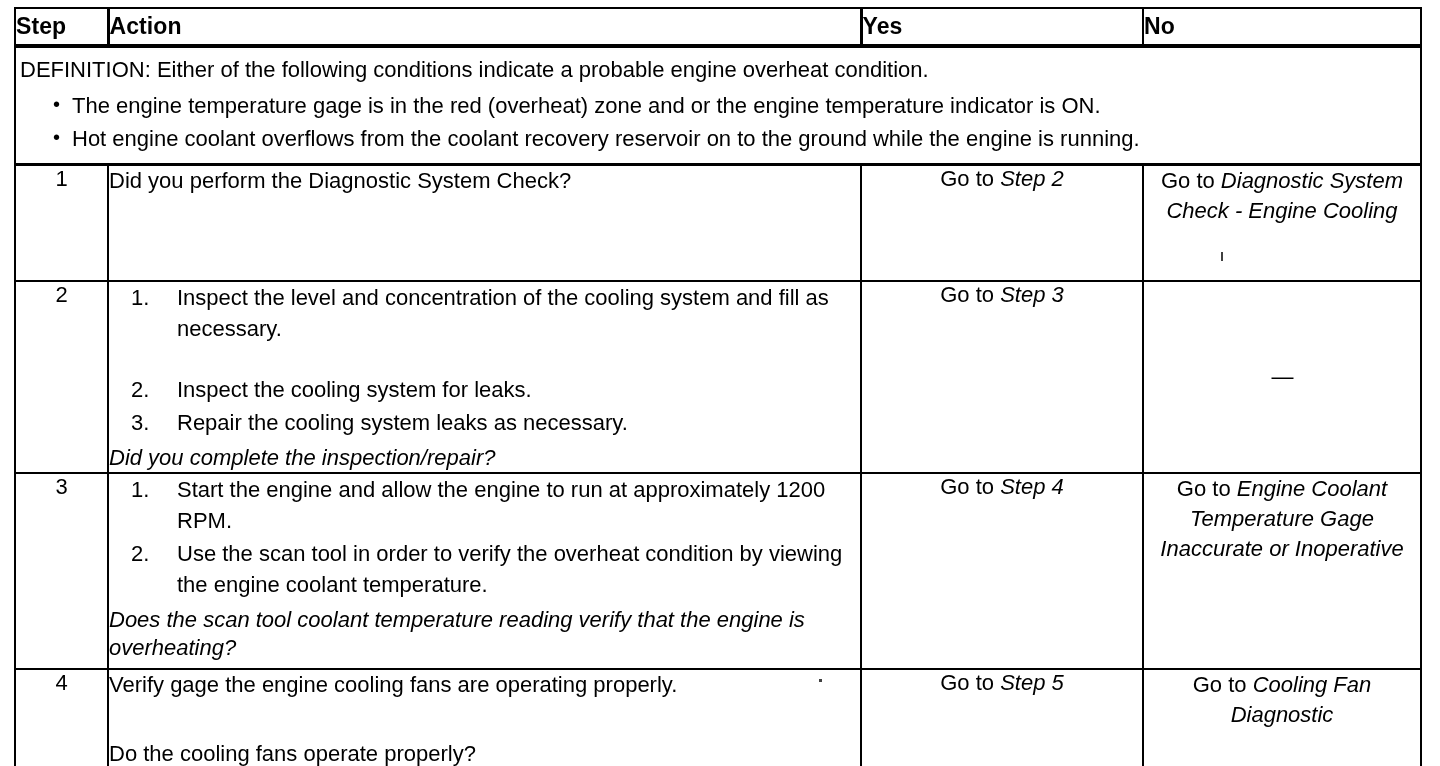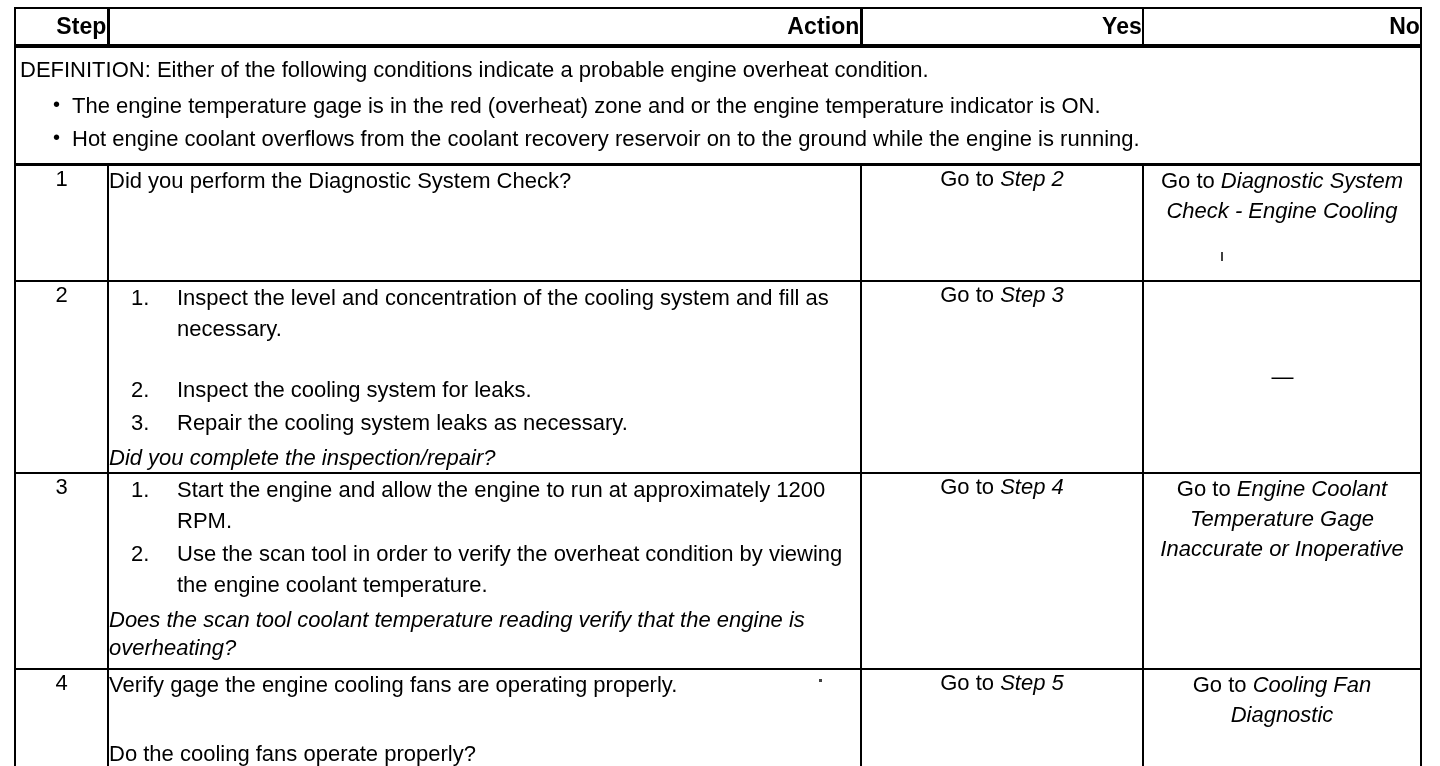--- a/index.html
+++ b/index.html
@@ -41,21 +41,21 @@
 
   
   col.c-step   { width: 93px; }
   col.c-action { width: 753px; }
   col.c-yes    { width: 282px; }
   col.c-no     { width: 278px; }
 
   
   tr.header-row th {
     height: 35px;
-    text-align: right;
+    text-align: left;
     vertical-align: middle;
     font-size: 23px;
     font-weight: bold;
     border-bottom-width: 4px;
     letter-spacing: 0.1px;
   }
   tr.header-row th.h-step   { border-right-width: 3px; }
   tr.header-row th.h-action { border-right-width: 3px; }
 
   

